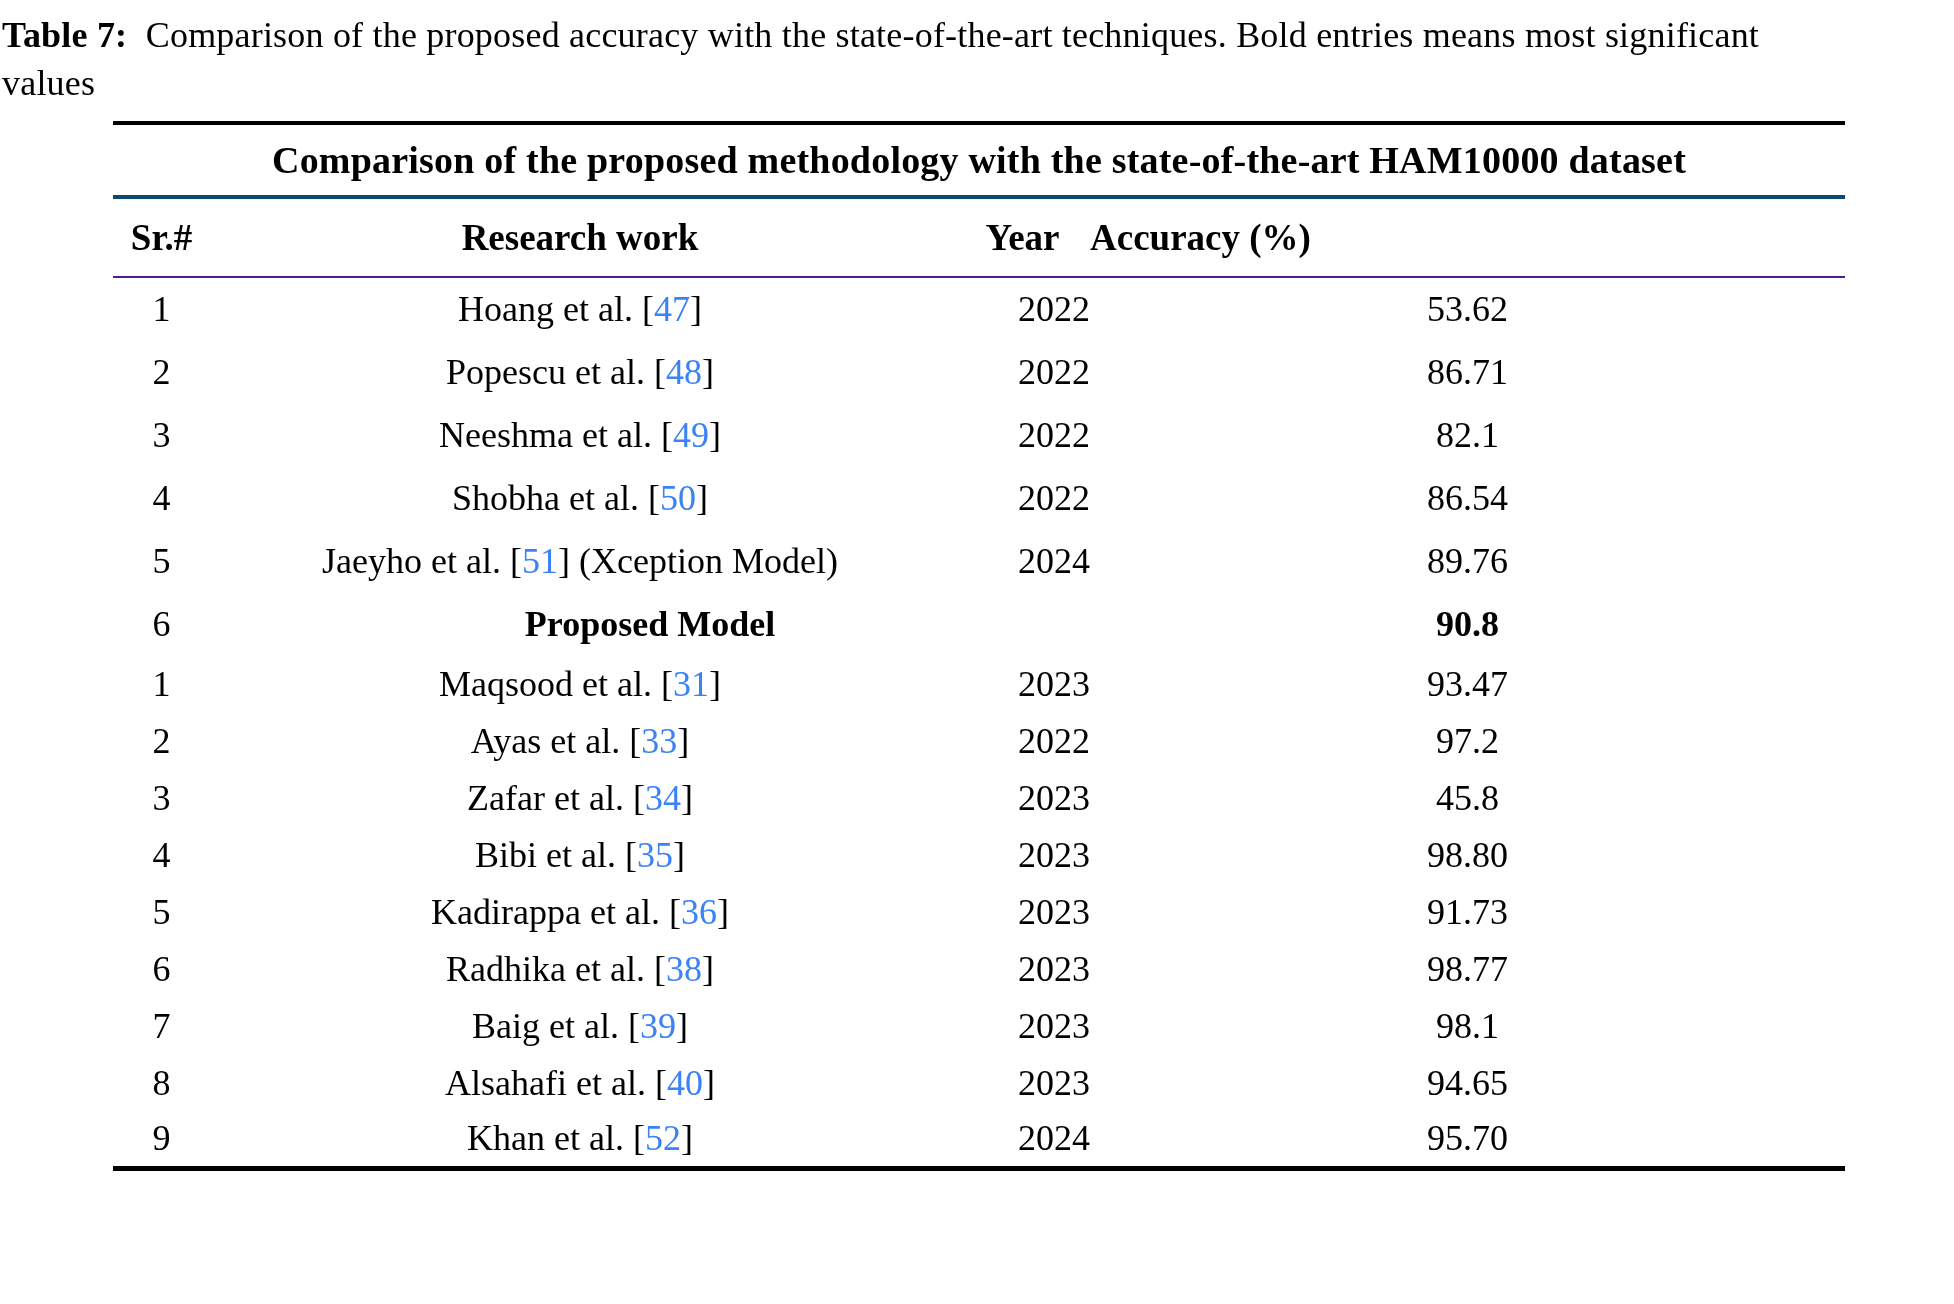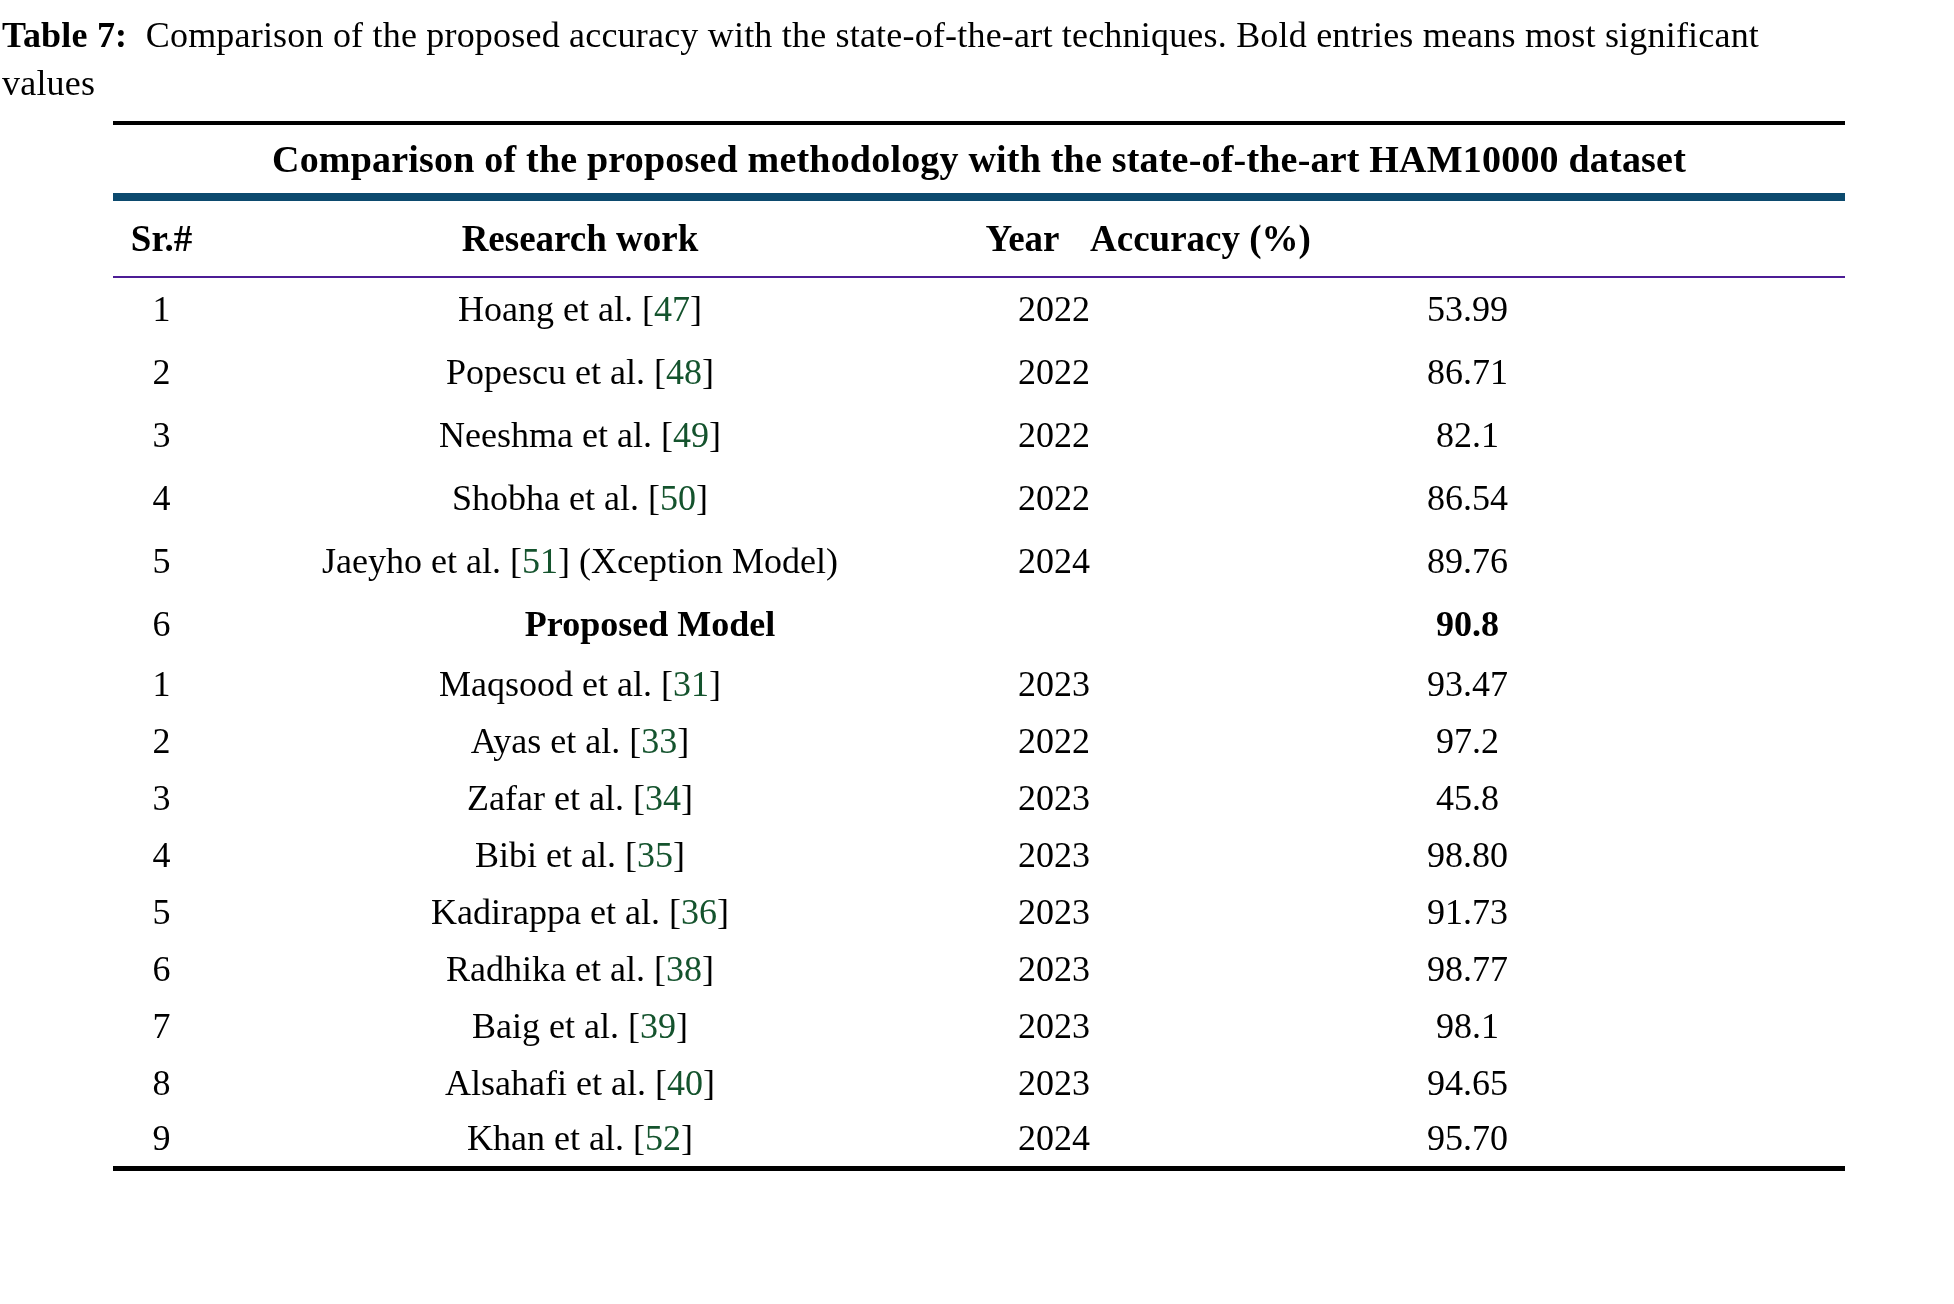--- a/index.html
+++ b/index.html
@@ -22,21 +22,21 @@
   table.comparison {
     border-collapse: collapse;
     table-layout: fixed;
     margin-left: 113px;
     margin-top: 14px;
     width: 1732px;
     border-top: 4px solid #000;
     border-bottom: 5px solid #000;
   }
   td, th { padding: 0; vertical-align: middle; font-size: 36px; }
-  tr.section-title-row { height: 74px; border-bottom: 8px solid #0c4a6e; }
+  tr.section-title-row { height: 74px; border-bottom: 4px solid #0c4a6e; }
   tr.section-title-row + tr.section-title-row,
   tr.section-title-row.second { border-top: 4px solid #000; }
   td.section-title {
     text-align: center;
     font-weight: bold;
     font-size: 38px;
     letter-spacing: 0.2px;
   }
   tr.header-row { height: 80px; border-bottom: 2px solid #4c1d95; }
   tr.header-row th { font-size: 37px; font-weight: bold; }
@@ -44,21 +44,21 @@
   th.h-work { text-align: center; }
   th.h-year { text-align: center; padding-left: 5px; }
   th.h-acc  { text-align: left; }
   tr.data-row.s0 { height: 63px; }
   tr.data-row.s1 { height: 57px; }
   td.c-sr   { text-align: center; }
   td.c-work { text-align: center; }
   td.c-year { text-align: right; padding-left: 5px; }
   td.c-acc  { text-align: center; }
   td.bold-cell { font-weight: bold; }
-  .cite-num { color: #14532d; text-decoration: none; cursor: pointer; }
+  .cite-num { color: #3b82f6; text-decoration: none; cursor: pointer; }
   .cite-bracket { color: #000; }
 </style>
 </head>
 <body>
 
 <div class="caption">
   <span class="cap-label">Table 7:</span>&nbsp;
   <span>Comparison of the proposed accuracy with the state-of-the-art techniques. Bold entries means most significant</span><br>
   <span>values</span>
 </div>
@@ -77,21 +77,21 @@
       <tr class="header-row">
         <th class="h-sr">Sr.#</th>
         <th class="h-work">Research work</th>
         <th class="h-year">Year</th>
         <th class="h-acc">Accuracy (%)</th>
       </tr>
       <tr class="data-row s0">
         <td class="c-sr">1</td>
         <td class="c-work"><span class="work-text">Hoang et al.&nbsp;</span><span class="cite-bracket">[</span><a class="cite-num">47</a><span class="cite-bracket">]</span></td>
         <td class="c-year">2022</td>
-        <td class="c-acc">53.99</td>
+        <td class="c-acc">53.62</td>
       </tr>
       <tr class="data-row s0">
         <td class="c-sr">2</td>
         <td class="c-work"><span class="work-text">Popescu et al.&nbsp;</span><span class="cite-bracket">[</span><a class="cite-num">48</a><span class="cite-bracket">]</span></td>
         <td class="c-year">2022</td>
         <td class="c-acc">86.71</td>
       </tr>
       <tr class="data-row s0">
         <td class="c-sr">3</td>
         <td class="c-work"><span class="work-text">Neeshma et al.&nbsp;</span><span class="cite-bracket">[</span><a class="cite-num">49</a><span class="cite-bracket">]</span></td>

